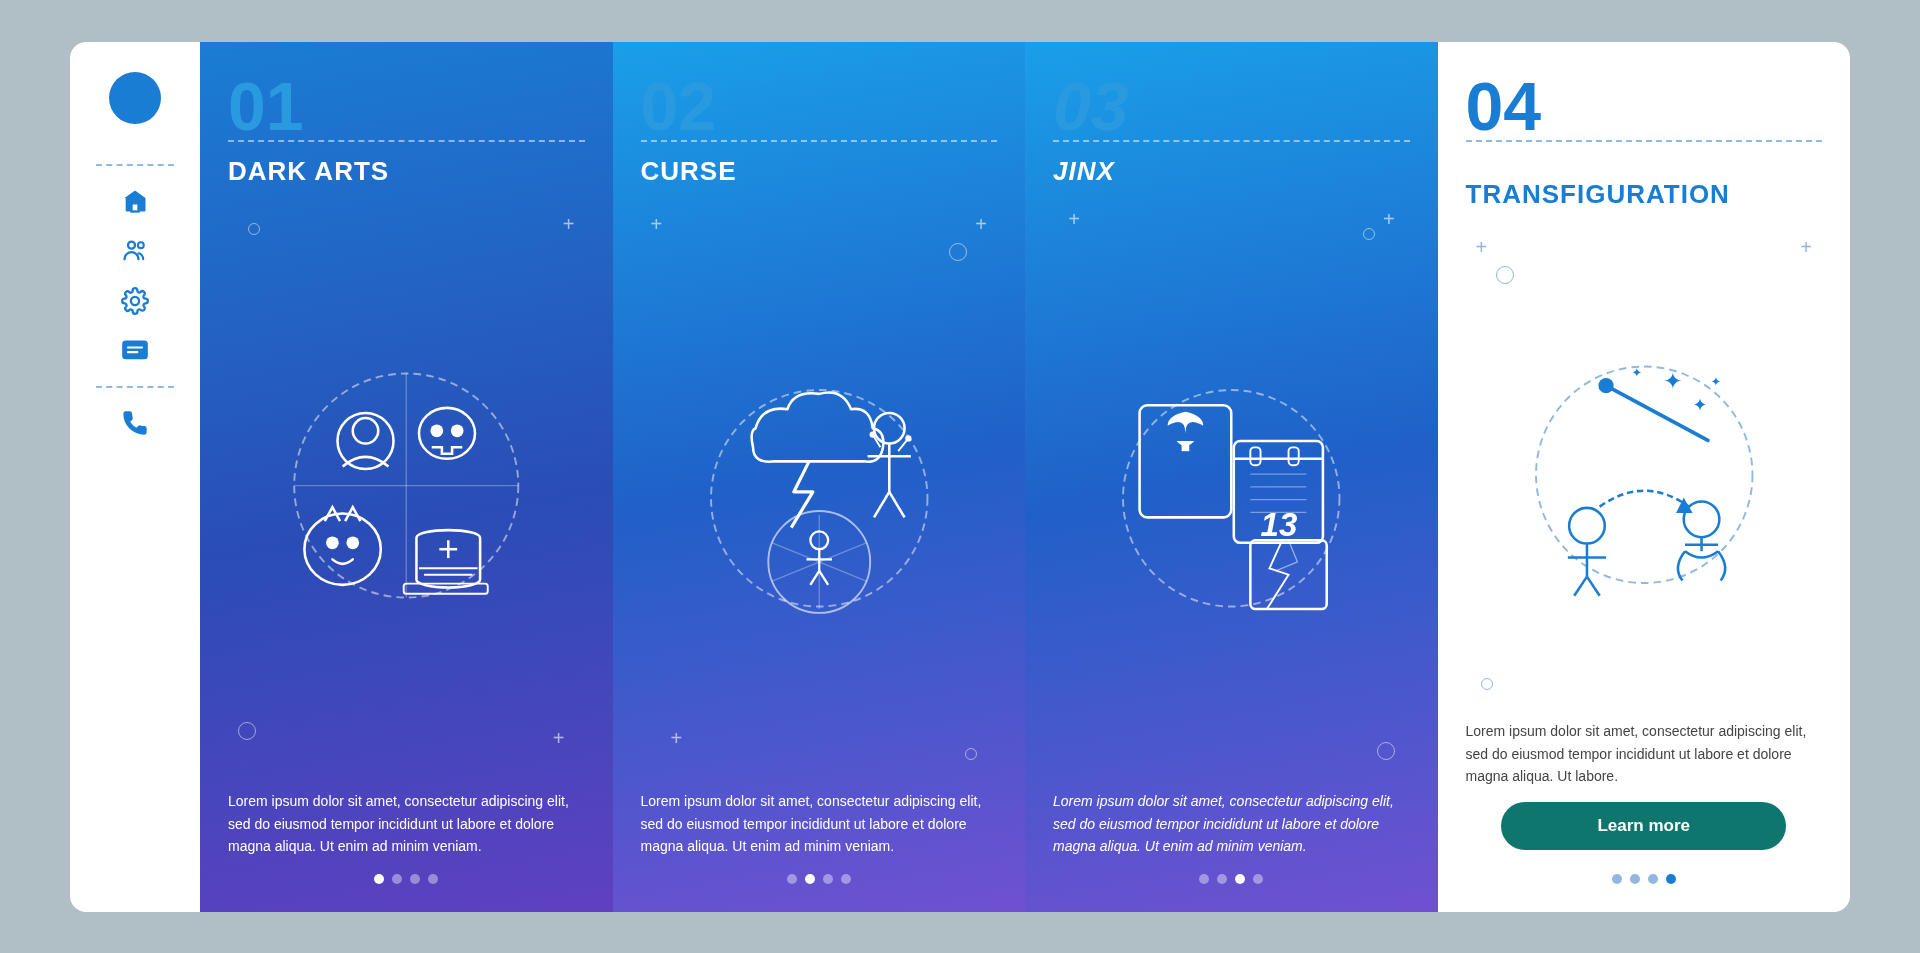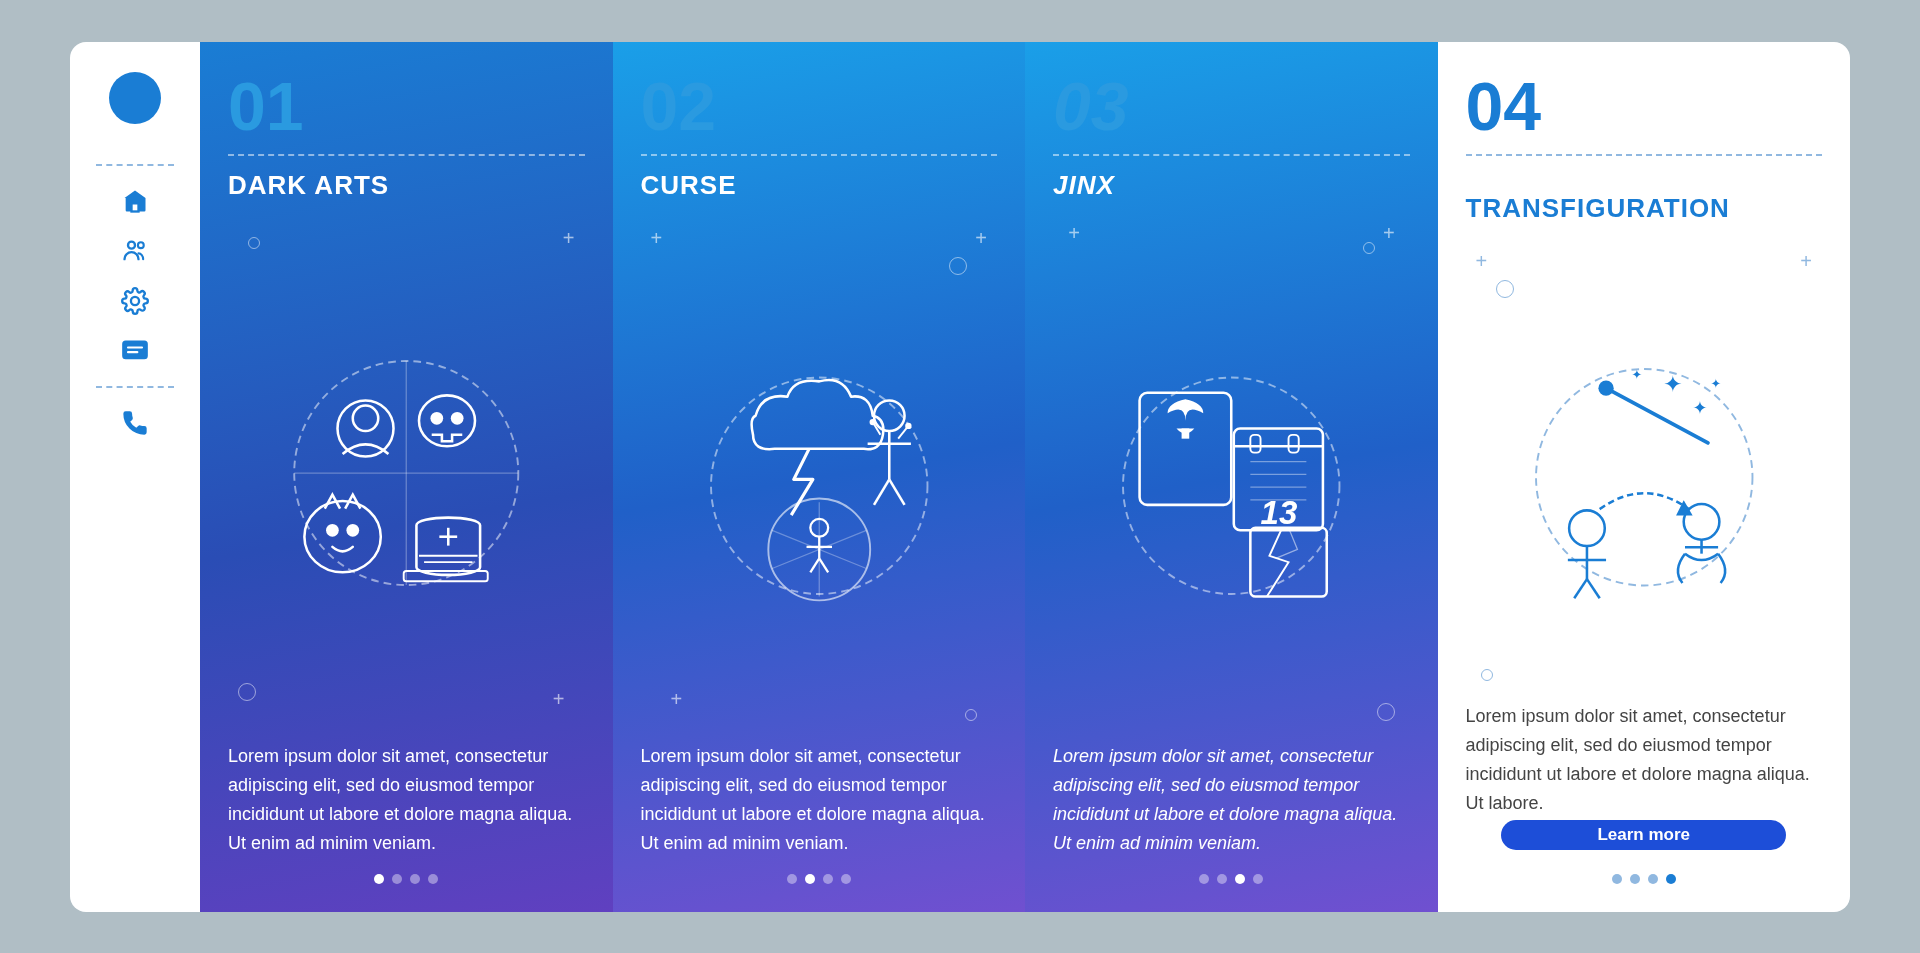--- a/index.html
+++ b/index.html
@@ -89,21 +89,21 @@
     }
     .card-4 {
       background: white;
       border-radius: 0 16px 16px 0;
     }
     .card-number {
       font-size: 68px;
       font-weight: 700;
       color: #2a9ae0;
       line-height: 1;
-      margin-bottom: 14px;
+      margin-bottom: 0;
     }
     .card-4 .card-number {
       color: #1a7dd4;
     }
     .card-divider {
       width: 100%;
       border-top: 2px dashed rgba(255,255,255,0.5);
       margin-bottom: 14px;
     }
     .card-4 .card-divider {
@@ -124,24 +124,24 @@
     }
     .card-illustration {
       flex: 1;
       display: flex;
       align-items: center;
       justify-content: center;
       position: relative;
       min-height: 220px;
     }
     .card-text {
-      font-size: 18px;
+      font-size: 14px;
       line-height: 1.6;
       color: white;
-      margin-top: 1px;
+      margin-top: 10px;
       text-align: left;
     }
     .card-4 .card-text {
       color: #444;
     }
     .card-dots {
       display: flex;
       gap: 8px;
       justify-content: center;
       margin-top: 16px;
@@ -155,30 +155,30 @@
     .dot.active {
       background: white;
     }
     .card-4 .dot {
       background: #90b8e0;
     }
     .card-4 .dot.active {
       background: #1a7dd4;
     }
     .learn-more-btn {
-      background: #1d4ed8;
+      background: #0f766e;
       color: white;
       border: none;
       border-radius: 30px;
-      padding: 5px 40px;
+      padding: 14px 40px;
       font-size: 17px;
       font-weight: 600;
       cursor: pointer;
       display: block;
-      margin: 2px auto 8px auto;
+      margin: 14px auto 8px auto;
       width: 80%;
       text-align: center;
     }
     
     .illustration-svg {
       width: 100%;
       height: 100%;
     }
     
     .deco-plus {

